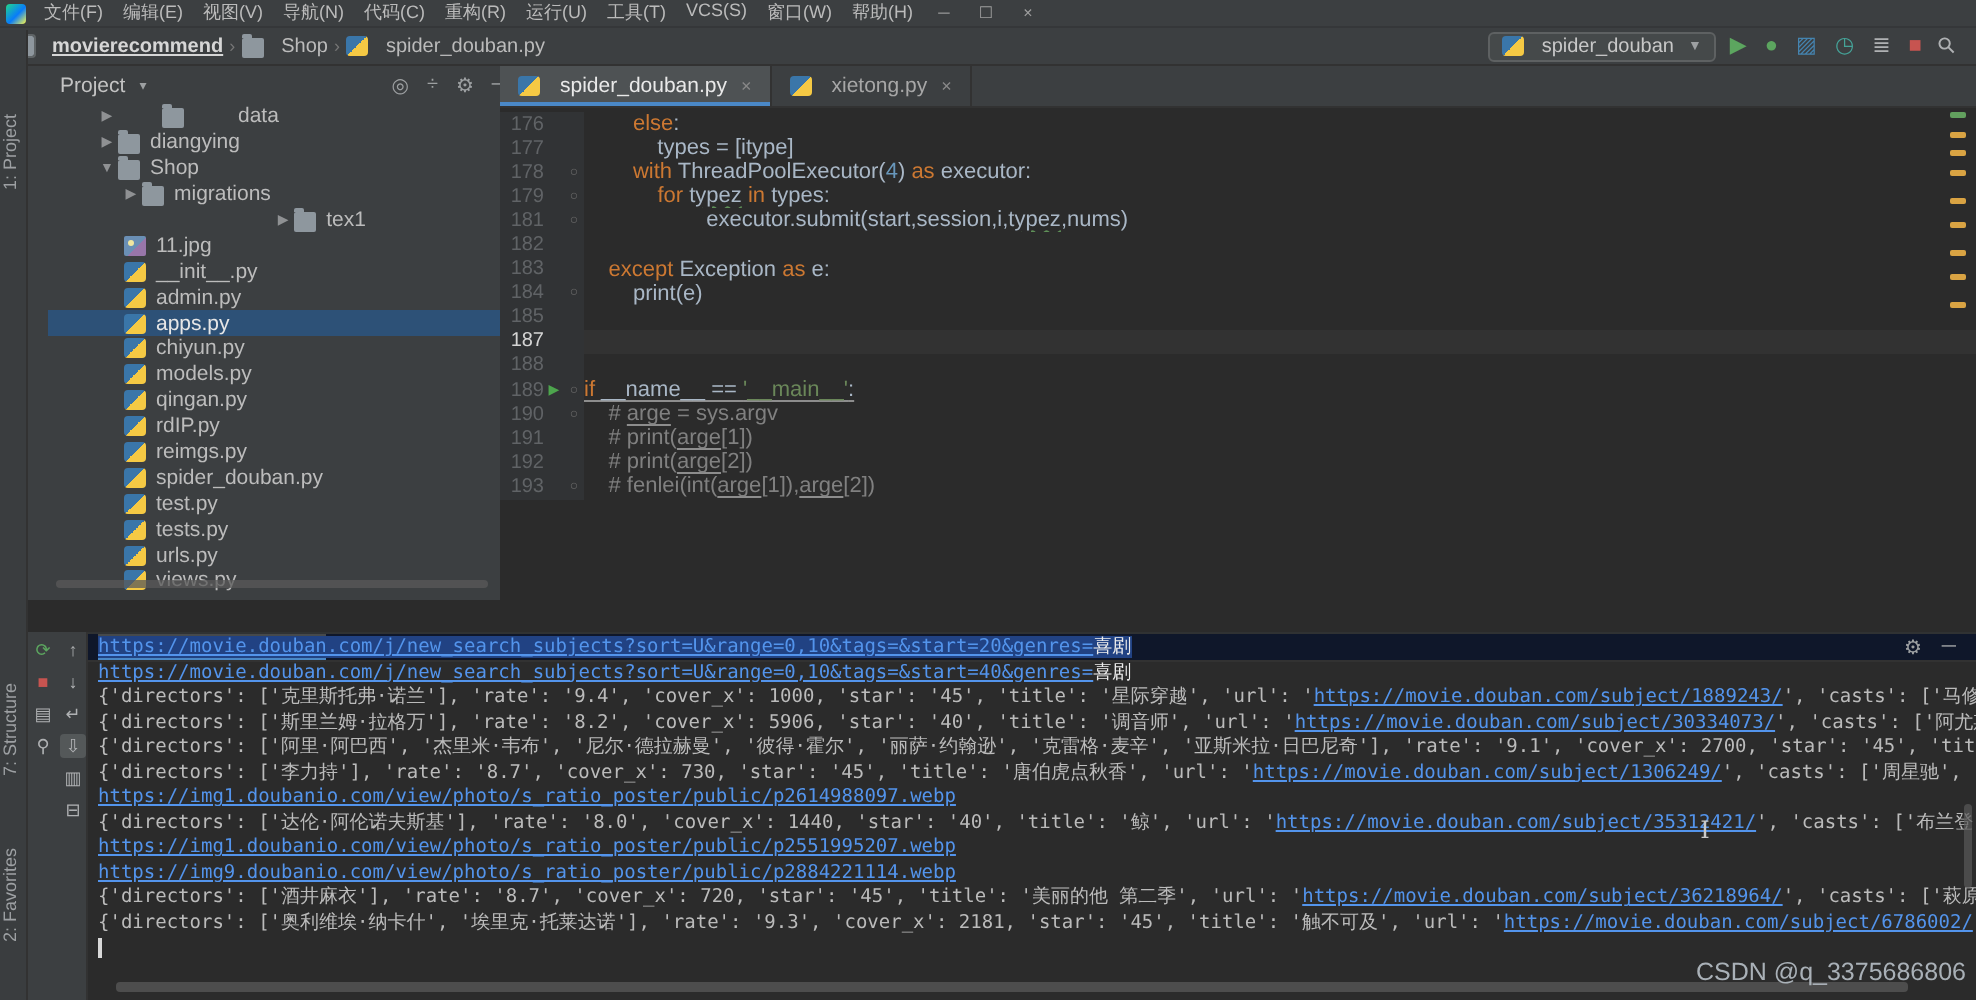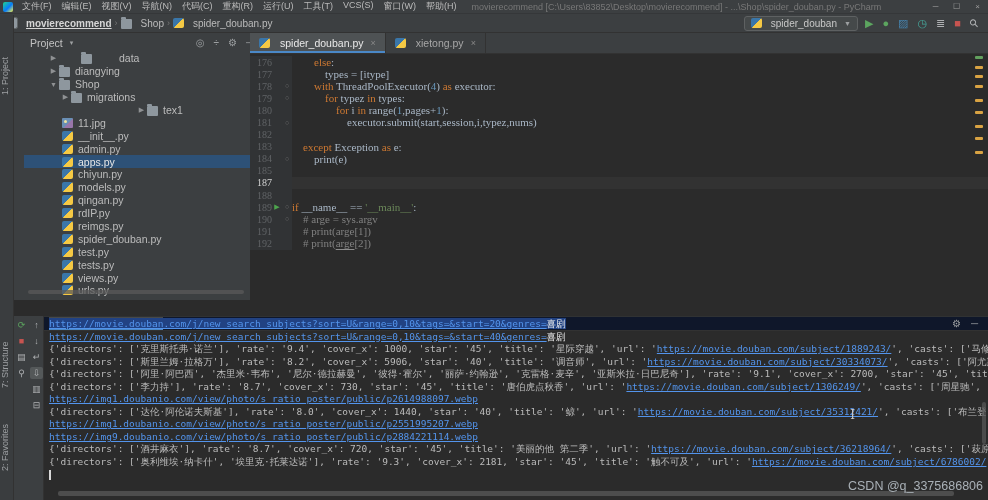--- a/index.html
+++ b/index.html
@@ -53,21 +53,21 @@
   .mini-icon.image { background:linear-gradient(135deg,#6a8fb5 0 55%,#9876aa 55% 100%); border-radius:1px; }
   .mini-icon.image::after { content:""; position:absolute; top:2px; left:2px; width:3px; height:3px; border-radius:50%; background:#f0e6a0; }
   .mini-icon.project-folder { background:#8e979e; border-radius:1px; outline:1px solid #5f6466; }
   .tree-hscroll { position:absolute; left:4px; bottom:6px; width:216px; height:4px; background:#5a5a5a; border-radius:2px; opacity:.75; }
   
   .editor { position:absolute; left:250px; top:33px; width:738px; height:267px; background:#2b2b2b; }
   .ed-tabs { height:21px; background:#3c3f41; display:flex; font-size:10.5px; border-bottom:1px solid #323232; }
   .ed-tab { display:flex; align-items:center; gap:5px; padding:0 9px; color:#a7a7a7; border-right:1px solid #323232; }
   .ed-tab.active { background:#4e5254; color:#e9e9e9; box-shadow:inset 0 -2px 0 #4a88c7; }
   .tab-close { color:#888; font-size:9px; margin-left:2px; }
-  .ed-body { position:relative; height:196px; overflow:hidden; font-family:Liberation Serif, serif; }
+  .ed-body { position:relative; height:196px; overflow:hidden; font-family:Liberation Sans, sans-serif; }
   .code-rows { padding-top:2px; }
   .code-row { display:flex; height:12.1px; }
   .gut { width:42px; flex:0 0 auto; background:#313335; color:#606366; font-size:10px;
     display:flex; align-items:center; }
   .gut .num { width:22px; text-align:right; }
   .gut .gmark { width:10px; text-align:center; font-size:7px; color:#6a6a6a; }
   .gut .grun { color:#4da54d; font-size:7px; }
   .codecell { flex:1; font-size:11px; color:#a9b7c6; white-space:pre; line-height:12.1px; overflow:hidden; }
   .code-row.current .codecell { background:#323232; }
   .code-row.current .num { color:#d4d4d4; }
@@ -118,21 +118,20 @@
         <span class="menu-item">视图(V)</span>
         <span class="menu-item">导航(N)</span>
         <span class="menu-item">代码(C)</span>
         <span class="menu-item">重构(R)</span>
         <span class="menu-item">运行(U)</span>
         <span class="menu-item">工具(T)</span>
         <span class="menu-item">VCS(S)</span>
         <span class="menu-item">窗口(W)</span>
         <span class="menu-item">帮助(H)</span>
       </span>
-    <span class="win-title">movierecommend [C:\Users\83852\Desktop\movierecommend] - ...\Shop\spider_douban.py - PyCharm</span>
     <span class="win-btns">
         <span class="win-btn">─</span>
         <span class="win-btn">☐</span>
         <span class="win-btn">×</span>
       </span>
   </div>
 
   <div class="toolbar2">
     <span class="crumbs">
         <span class="crumb first">
@@ -256,25 +255,25 @@
         <div class="tree-row" style="padding-left: 38px;">
           <span class="mini-icon python"></span>
           <span>test.py</span>
         </div>
         <div class="tree-row" style="padding-left: 38px;">
           <span class="mini-icon python"></span>
           <span>tests.py</span>
         </div>
         <div class="tree-row" style="padding-left: 38px;">
           <span class="mini-icon python"></span>
+          <span>urls.py</span>
+        </div>
+        <div class="tree-row" style="padding-left: 38px;">
+          <span class="mini-icon python"></span>
           <span>views.py</span>
-        </div>
-        <div class="tree-row" style="padding-left: 38px;">
-          <span class="mini-icon python"></span>
-          <span>urls.py</span>
         </div>
       </div>
     <div class="tree-hscroll"></div>
   </div>
 
   <div class="editor">
     <div class="ed-tabs">
         <span class="ed-tab active">
           <span class="mini-icon python"></span>
           <span>spider_douban.py</span>
@@ -312,28 +311,20 @@
             </span>
             <span class="codecell"><span>        </span><span class="kw">with</span><span> ThreadPoolExecutor(</span><span class="num2">4</span><span>) </span><span class="kw">as</span><span> executor:</span></span>
           </div>
           <div class="code-row">
             <span class="gut">
               <span class="num">179</span>
               <span class="gmark grun"></span>
               <span class="gmark">○</span>
             </span>
             <span class="codecell"><span>            </span><span class="kw">for</span><span> </span><span class="spell">typez</span><span> </span><span class="kw">in</span><span> types:</span></span>
-          </div>
-          <div class="code-row">
-            <span class="gut">
-              <span class="num">180</span>
-              <span class="gmark grun"></span>
-              <span class="gmark"></span>
-            </span>
-            <span class="codecell"><span>                </span><span class="kw">for</span><span> i </span><span class="kw">in</span><span> range(</span><span class="num2">1</span><span>,pages+</span><span class="num2">1</span><span>):</span></span>
           </div>
           <div class="code-row">
             <span class="gut">
               <span class="num">181</span>
               <span class="gmark grun"></span>
               <span class="gmark">○</span>
             </span>
             <span class="codecell"><span>                    executor.submit(start,session,i,</span><span class="spell">typez</span><span>,nums)</span></span>
           </div>
           <div class="code-row">

